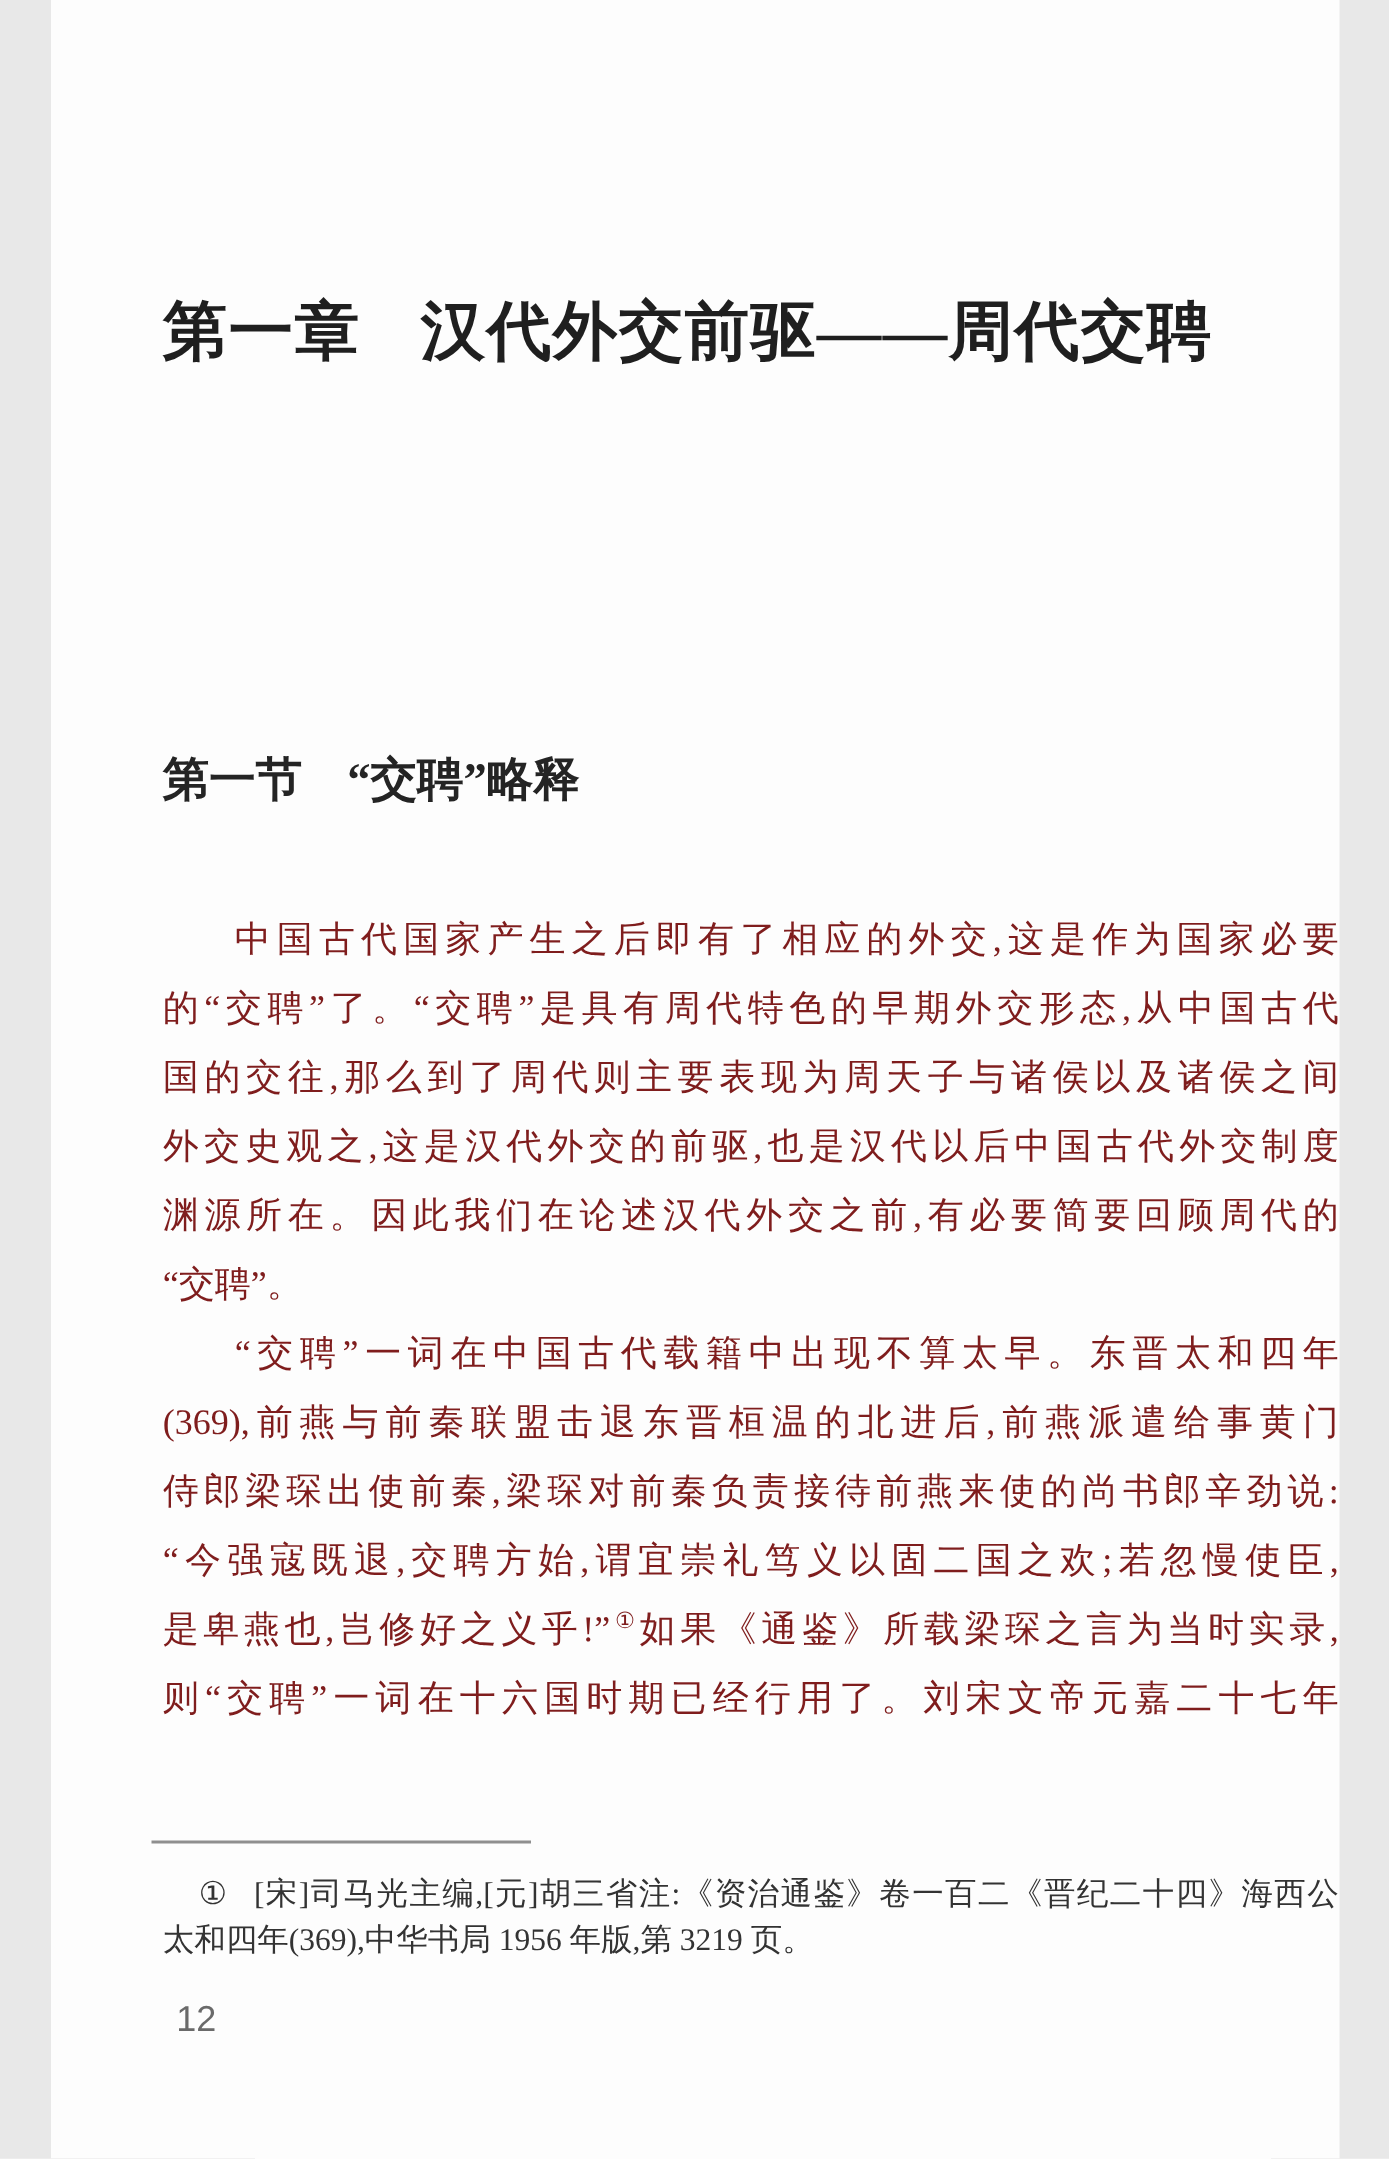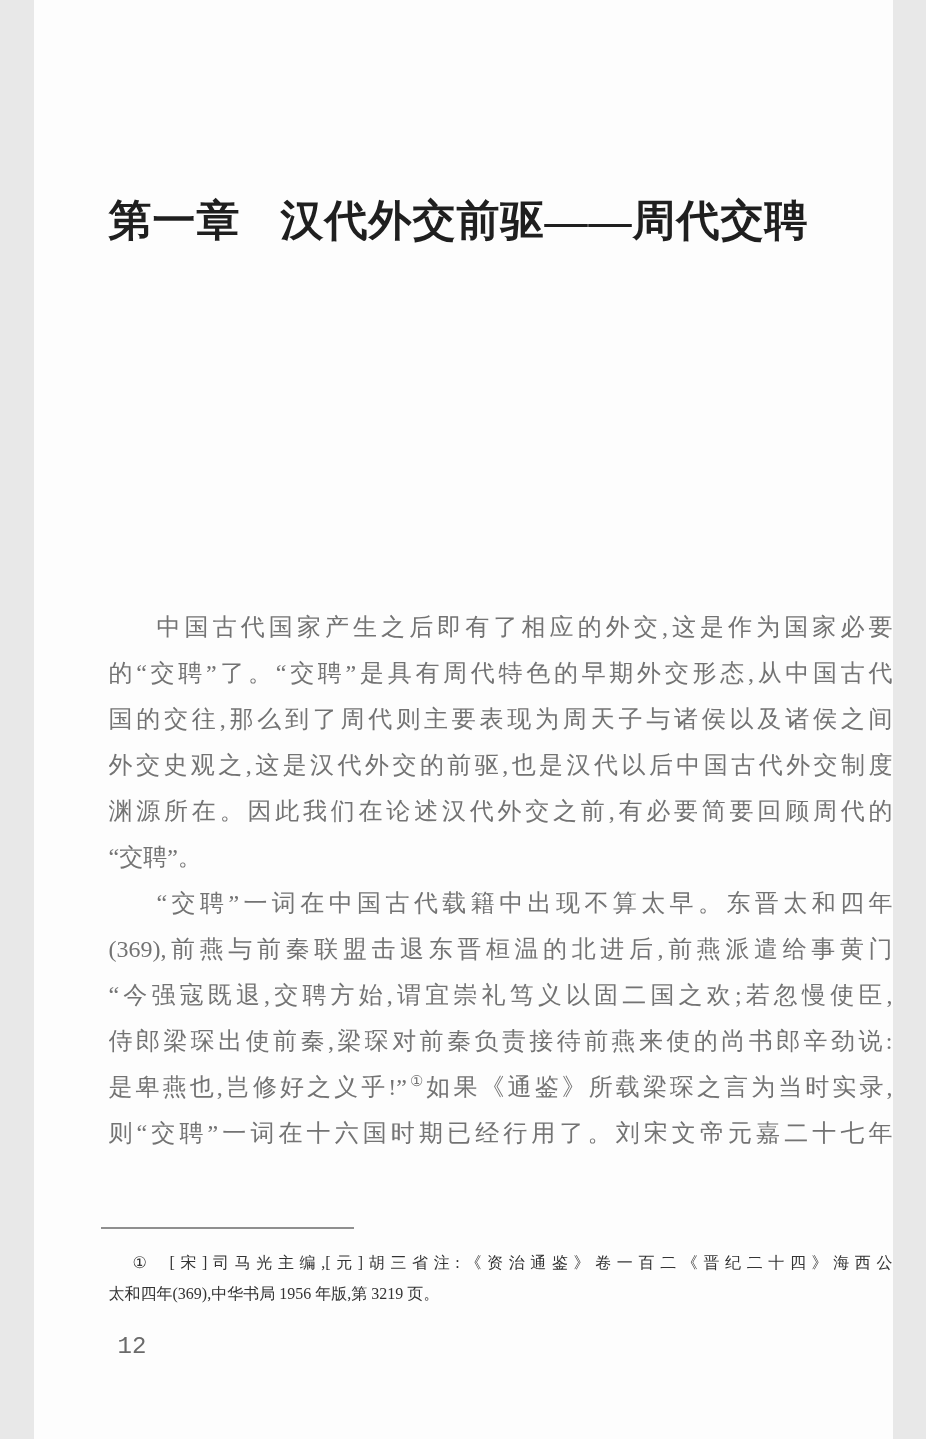--- a/index.html
+++ b/index.html
@@ -43,21 +43,21 @@
   }
   .section-heading .section-label {
     margin-right: 30px;
   }
   .body-text {
     position: absolute;
     left: 75px;
     top: 604px;
     width: 784px;
     font-size: 24px;
-    color: #737373;
+    color: #7f1d1d;
   }
   .bline {
     width: 784px;
     height: 46px;
     line-height: 46px;
     text-align: justify;
     text-align-last: justify;
     overflow: hidden;
     white-space: nowrap;
   }
@@ -78,21 +78,21 @@
     top: 1227px;
     width: 253px;
     height: 2px;
     background: #8f8f8f;
   }
   .footnote {
     position: absolute;
     left: 75px;
     top: 1247px;
     width: 784px;
-    font-size: 16px;
+    font-size: 21px;
     color: #333333;
   }
   .fn-line1 {
     width: 784px;
     height: 31px;
     line-height: 31px;
     padding-left: 24px;
     box-sizing: border-box;
     text-align: justify;
     text-align-last: justify;
@@ -105,49 +105,52 @@
   .fn-line2 {
     width: 784px;
     height: 31px;
     line-height: 31px;
     white-space: nowrap;
   }
   .page-number {
     position: absolute;
     left: 84px;
     top: 1333px;
-    font-family: Liberation Mono, monospace;
+    font-family: Liberation Sans, sans-serif;
     font-size: 24px;
     color: #6a6a6a;
   }
 </style>
 </head>
 <body>
 
 <div class="page">
 
   <div class="chapter-title">
     <span class="chapter-label">第一章</span><span>汉代外交前驱——周代交聘</span>
   </div>
 
+  <div class="section-heading">
+    <span class="section-label">第一节</span><span>“交聘”略释</span>
+  </div>
 
   <div class="body-text">
     <div class="paragraph">
       <div class="bline first">中国古代国家产生之后即有了相应的外交,这是作为国家必要</div>
       <div class="bline">的“交聘”了。“交聘”是具有周代特色的早期外交形态,从中国古代</div>
       <div class="bline">国的交往,那么到了周代则主要表现为周天子与诸侯以及诸侯之间</div>
       <div class="bline">外交史观之,这是汉代外交的前驱,也是汉代以后中国古代外交制度</div>
       <div class="bline">渊源所在。因此我们在论述汉代外交之前,有必要简要回顾周代的</div>
       <div class="bline last">“交聘”。</div>
     </div>
     <div class="paragraph">
       <div class="bline first">“交聘”一词在中国古代载籍中出现不算太早。东晋太和四年</div>
       <div class="bline">(369),前燕与前秦联盟击退东晋桓温的北进后,前燕派遣给事黄门</div>
+      <div class="bline">侍郎梁琛出使前秦,梁琛对前秦负责接待前燕来使的尚书郎辛劲说:</div>
       <div class="bline">“今强寇既退,交聘方始,谓宜崇礼笃义以固二国之欢;若忽慢使臣,</div>
-      <div class="bline">侍郎梁琛出使前秦,梁琛对前秦负责接待前燕来使的尚书郎辛劲说:</div>
       <div class="bline"><span>是卑燕也,岂修好之义乎!”</span><span class="fn-sup">①</span><span>如果《通鉴》所载梁琛之言为当时实录,</span></div>
       <div class="bline">则“交聘”一词在十六国时期已经行用了。刘宋文帝元嘉二十七年</div>
     </div>
   </div>
 
   <div class="footnote-divider"></div>
 
   <div class="footnote">
     <div class="fn-line1">
       <span class="fn-marker">①</span><span>[宋]司马光主编,[元]胡三省注:《资治通鉴》卷一百二《晋纪二十四》海西公</span>

